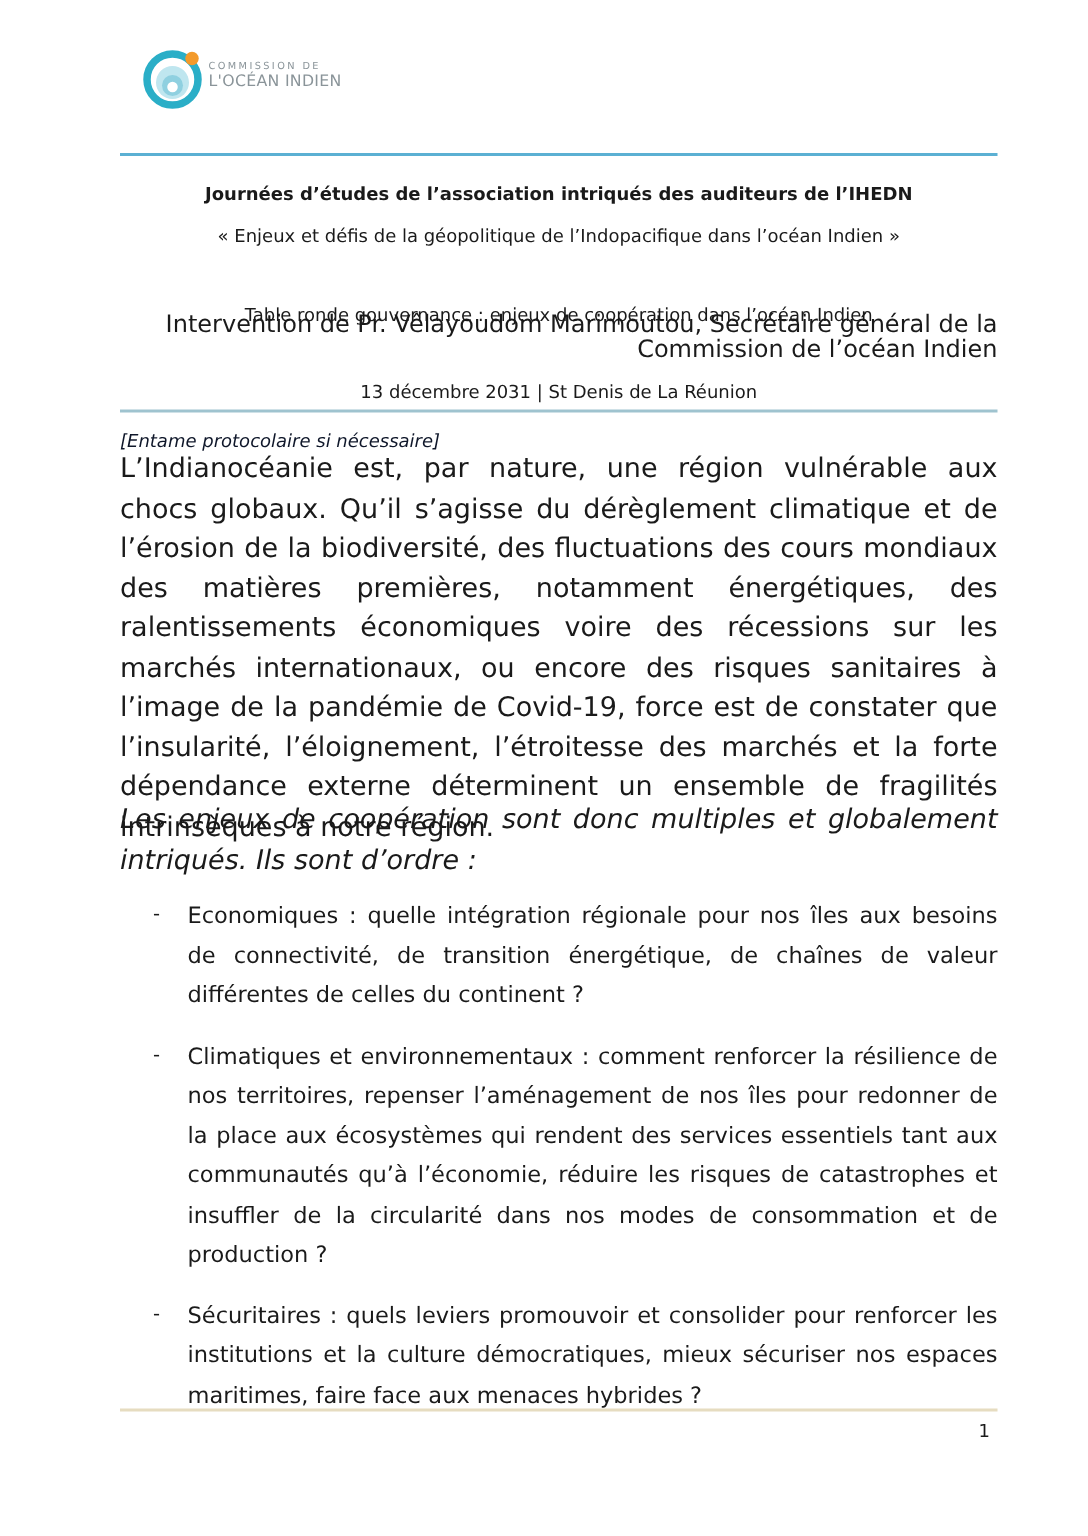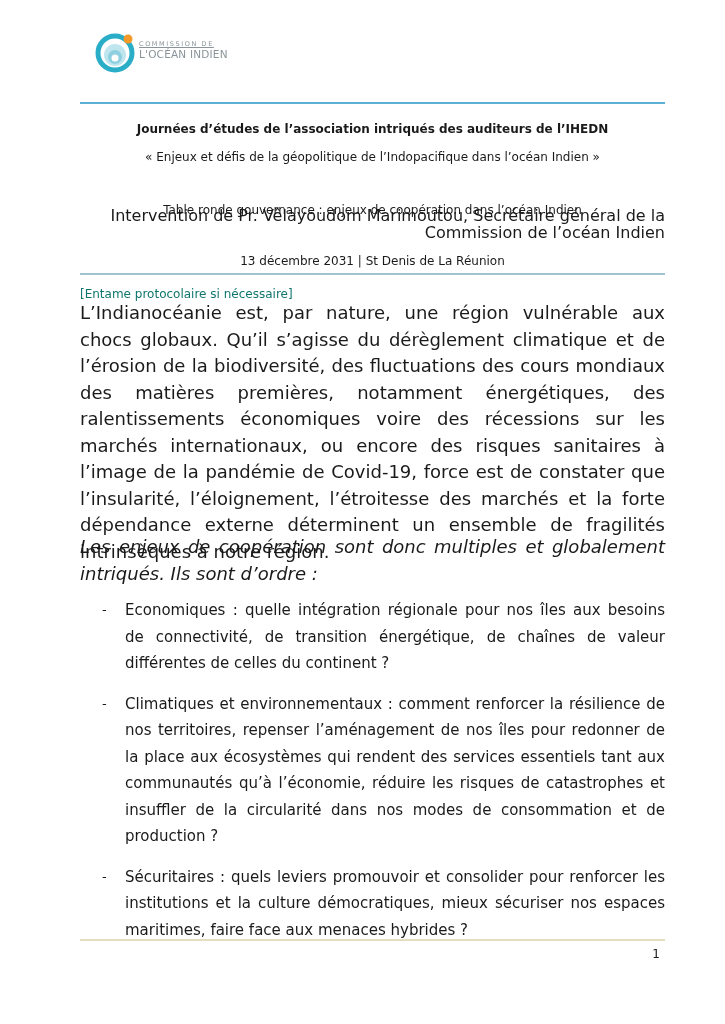--- a/index.html
+++ b/index.html
@@ -1,29 +1,29 @@
 <!DOCTYPE html>
 <html><head>
 <meta charset="utf-8">
 <style>
   html, body { margin: 0; padding: 0; background: #ffffff; }
   body { width: 725px; height: 1024px; position: relative; overflow: hidden;
          font-family: "DejaVu Sans", sans-serif; color: #1a1a1a; }
   .logo { position: absolute; left: 95px; top: 28px; width: 150px; height: 48px; }
   .logo svg { position: absolute; left: 0; top: 0; }
   .logo-text { position: absolute; left: 44px; top: 12px; color: #8a9499; }
-  .logo-line1 { font-size: 6.5px; letter-spacing: 1.6px; display: block; line-height: 8px; text-decoration: underline; }
+  .logo-line1 { font-size: 6.5px; letter-spacing: 1.6px; display: block; line-height: 8px; }
   .logo-line2 { font-size: 10.5px; display: block; line-height: 12px; letter-spacing: 0.2px; }
   .rule-top { position: absolute; left: 80px; top: 102px; width: 585px; height: 2px; background: #5bb0d3; }
   .rule-mid { position: absolute; left: 80px; top: 273px; width: 585px; height: 2px; background: #9fc3cf; }
   .rule-bottom { position: absolute; left: 80px; top: 939px; width: 585px; height: 2px; background: #e6dcc0; }
   .hdr { position: absolute; left: 80px; width: 585px; font-size: 12px; text-align: center; }
   .hdr.bold { font-weight: bold; }
   .intervention { position: absolute; left: 80px; top: 207px; width: 585px; font-size: 16px; line-height: 17px; text-align: right; }
-  .protocol { position: absolute; left: 80px; top: 287px; font-size: 12px; color: #0f766e; }
+  .protocol { position: absolute; left: 80px; top: 287px; font-size: 12px; font-style: italic; color: #0f172a; }
   .para { position: absolute; left: 80px; width: 585px; font-size: 18px; line-height: 26.5px; text-align: justify; }
   .list { position: absolute; left: 80px; width: 585px; margin: 0; padding: 0; list-style: none; }
   .list-item { position: relative; padding-left: 45px; font-size: 15px; line-height: 26.5px; text-align: justify; margin-bottom: 14px; }
   .dash { position: absolute; left: 22px; top: 0; font-size: 13px; }
   .page-number { position: absolute; right: 65px; top: 947px; font-size: 12px; }
 </style>
 </head>
 <body>
 
 <div class="logo">

